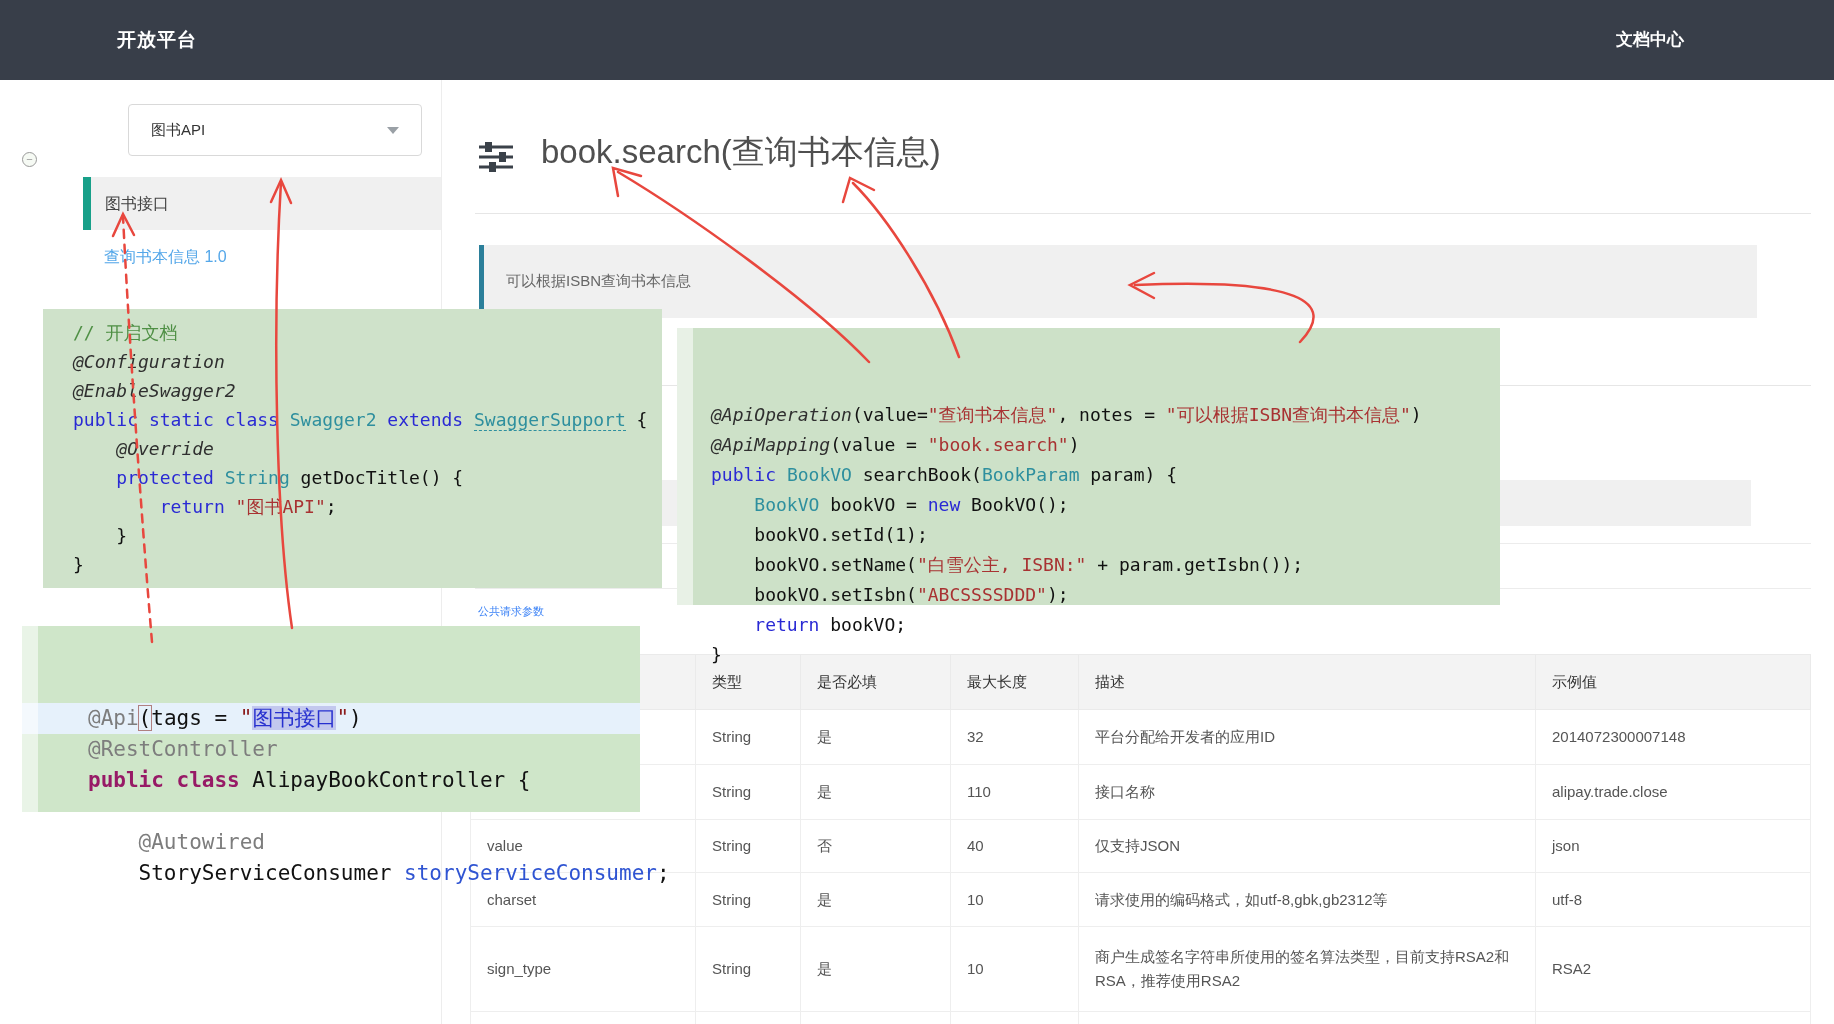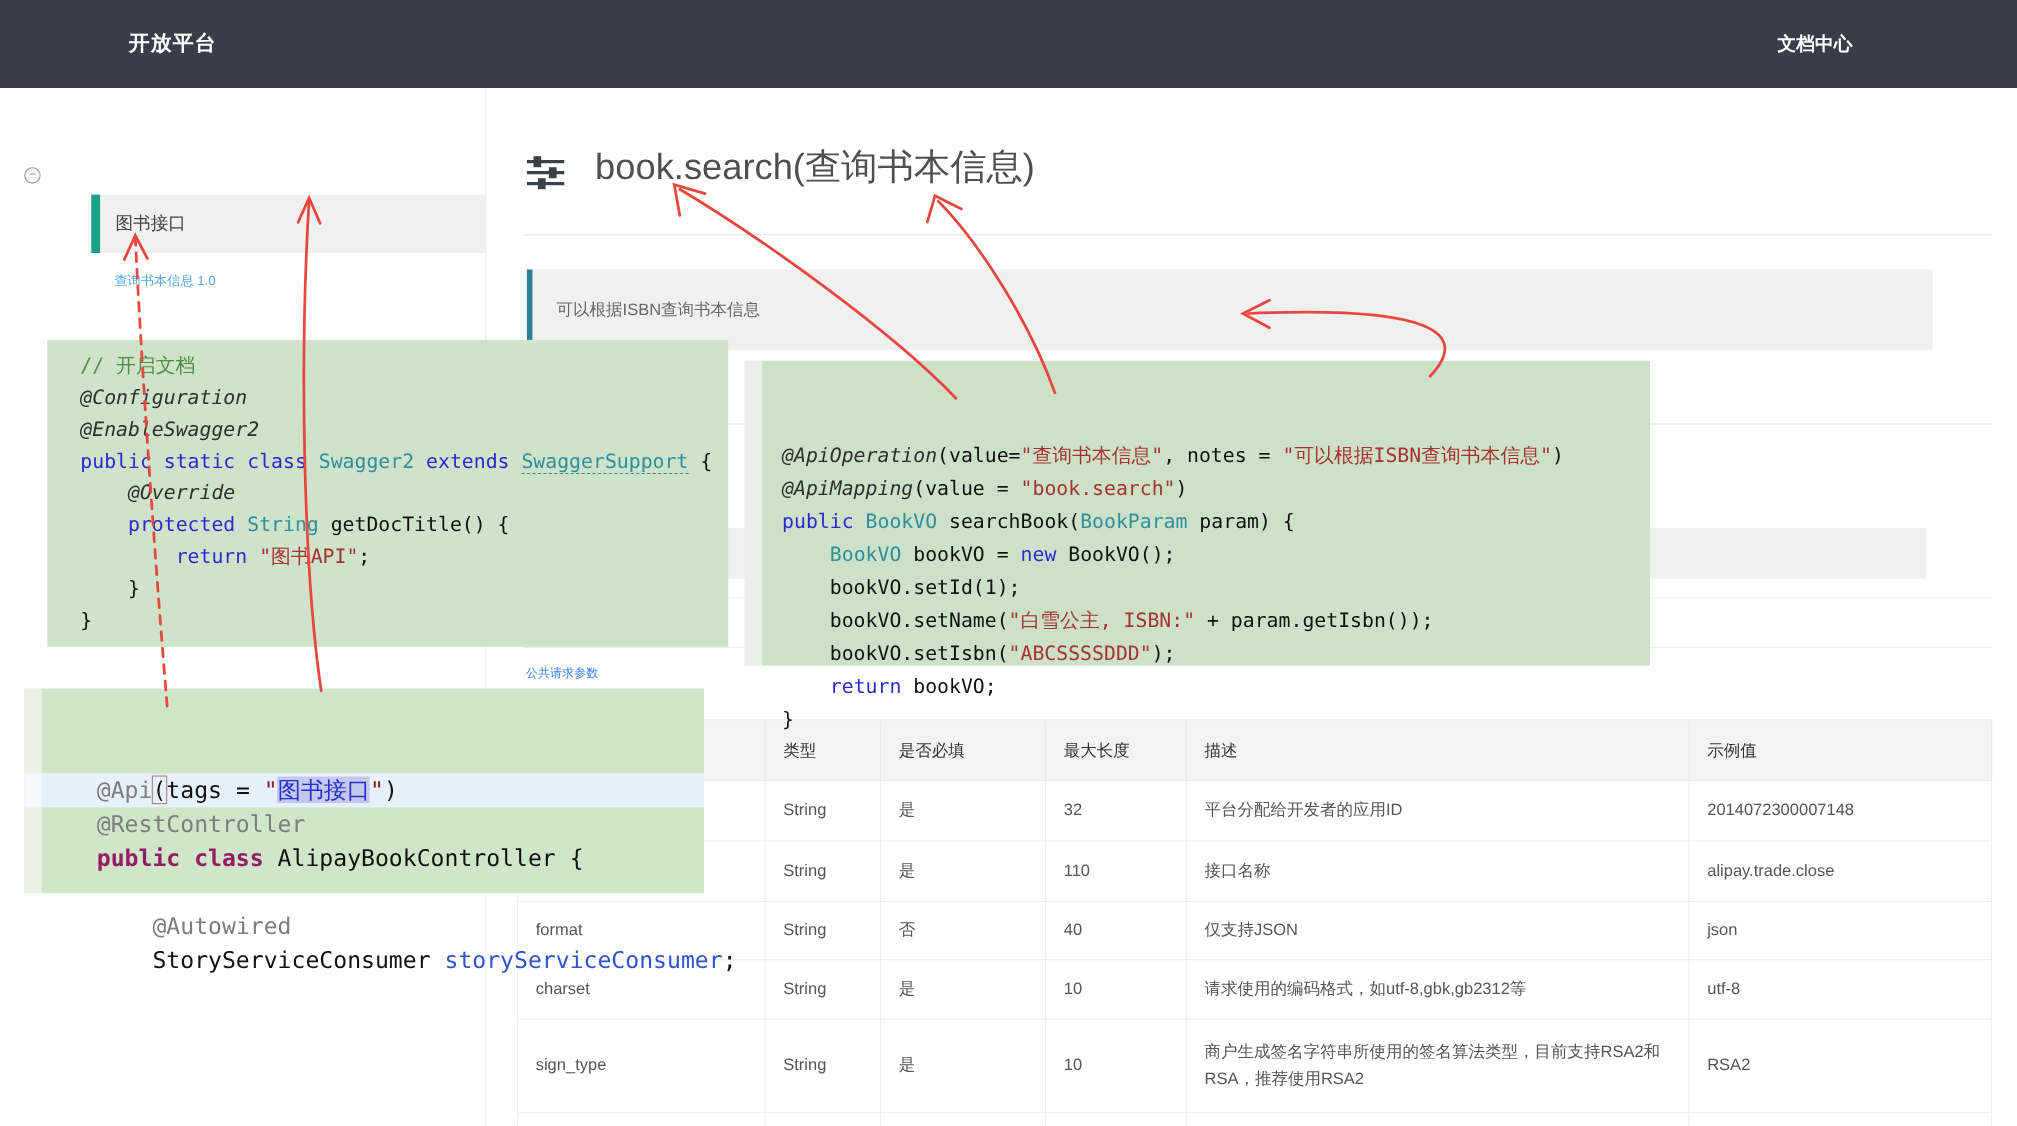--- a/index.html
+++ b/index.html
@@ -15,21 +15,21 @@
   
   .sidebar-divider{position:absolute;left:441px;top:80px;width:1px;height:944px;background:#ededed;}
   .dropdown{position:absolute;left:128px;top:104px;width:292px;height:50px;background:#fff;
             border:1px solid #d9d9d9;border-radius:4px;cursor:pointer;}
   .dropdown-label{position:absolute;left:22px;top:0;height:50px;line-height:50px;font-size:15px;color:#333;}
   .caret{position:absolute;right:22px;top:22px;width:0;height:0;border-left:6px solid transparent;
          border-right:6px solid transparent;border-top:7px solid #9aa0a6;}
   .menu-item{position:absolute;left:83px;top:177px;width:358px;height:53px;background:#f0f0f0;cursor:pointer;}
   .menu-item-bar{position:absolute;left:0;top:0;width:8px;height:53px;background:#18a089;}
   .menu-item-label{position:absolute;left:22px;top:0;height:53px;line-height:53px;font-size:16px;color:#444;}
-  .side-link{position:absolute;left:104px;top:247px;font-size:12px;color:#54a7e9;cursor:pointer;}
+  .side-link{position:absolute;left:104px;top:247px;font-size:16px;color:#54a7e9;cursor:pointer;}
   
   .page-title{position:absolute;left:541px;top:130px;font-size:33px;font-weight:400;color:#4f4f4f;}
   .title-icon{position:absolute;left:477px;top:139px;}
   .divider{position:absolute;background:#e6e6e6;height:1px;}
   .info-box{position:absolute;left:479px;top:245px;width:1278px;height:73px;background:#f0f0f0;
             border-left:5px solid #2b7f9a;box-sizing:border-box;}
   .info-box-text{position:absolute;left:22px;top:27px;font-size:15px;color:#666;}
   .gray-bar2{position:absolute;left:479px;top:480px;width:1272px;height:46px;background:#f0f0f0;}
   .section-title{position:absolute;left:478px;top:604px;font-size:11px;color:#3b82f6;font-weight:500;}
   
@@ -83,20 +83,24 @@
   <div class="divider" style="left:475px;top:543px;width:1336px;background:#ececec;"></div>
   <div class="divider" style="left:475px;top:588px;width:1336px;background:#ececec;"></div>
 
   <div class="navbar">
     <div class="brand">开放平台</div>
     <div class="nav-item">文档中心</div>
   </div>
   <div class="nav-underline"></div>
 
   <div class="sidebar-divider"></div>
+  <div class="dropdown">
+    <div class="dropdown-label">图书API</div>
+    <div class="caret"></div>
+  </div>
   <div class="menu-item">
     <div class="menu-item-bar"></div>
     <div class="menu-item-label">图书接口</div>
   </div>
   <div class="side-link">查询书本信息 1.0</div>
 
   <svg class="title-icon" width="38" height="36">
     <g stroke="#3a4149" stroke-width="3">
       <line x1="2" y1="8" x2="36" y2="8"></line>
       <line x1="2" y1="18" x2="36" y2="18"></line>
@@ -146,21 +150,21 @@
         </tr>
         <tr style="height: 55px;">
           <td>method</td>
           <td>String</td>
           <td>是</td>
           <td>110</td>
           <td>接口名称</td>
           <td>alipay.trade.close</td>
         </tr>
         <tr style="height: 53px;">
-          <td>format</td>
+          <td>value</td>
           <td>String</td>
           <td>否</td>
           <td>40</td>
           <td>仅支持JSON</td>
           <td>json</td>
         </tr>
         <tr style="height: 54px;">
           <td>charset</td>
           <td>String</td>
           <td>是</td>

